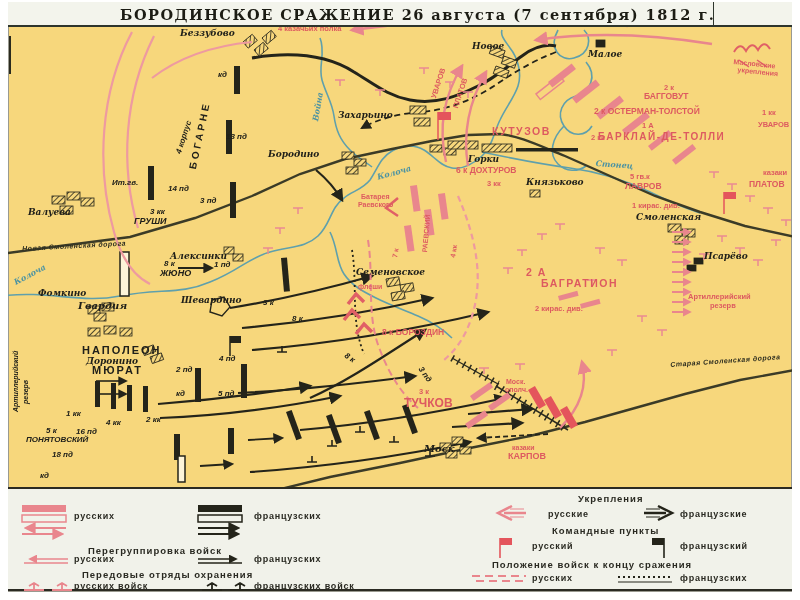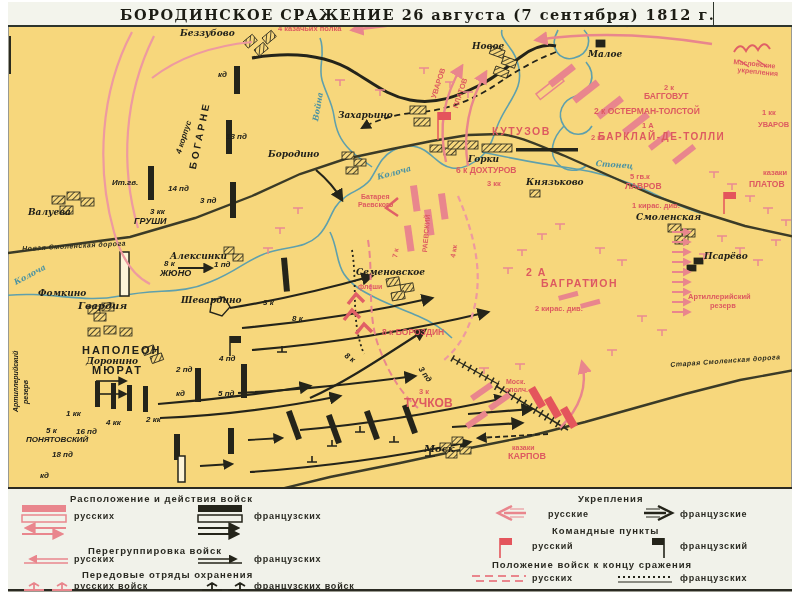--- a/index.html
+++ b/index.html
@@ -350,21 +350,20 @@
       </div>
   </div>
 </div>
 
 <div class="title-strip">
   <div class="title-text">БОРОДИНСКОЕ СРАЖЕНИЕ   26 августа (7 сентября) 1812 г.</div>
   <div class="tdiv"></div>
 </div>
 
 <div class="legend">
-  <div class="lg-h" style="left:62px;top:4px">Расположение и действия войск</div>
   <svg style="left:12px;top:14px" width="52" height="36">
     <rect x="2" y="2" width="44" height="7" fill="#e9868d"></rect>
     <rect x="2" y="12" width="44" height="7" fill="none" stroke="#e9868d" stroke-width="1.5"></rect>
     <path d="M46,25 H6" stroke="#e9868d" stroke-width="2" marker-end="url(#mp)" fill="none"></path>
     <path d="M2,31 H42" stroke="#e9868d" stroke-width="2" marker-end="url(#mp)" fill="none"></path>
   </svg>
   <div class="lg-t" style="left:66px;top:22px">русских</div>
   <svg style="left:188px;top:14px" width="52" height="36">
     <rect x="2" y="2" width="44" height="7" fill="#24241a"></rect>
     <rect x="2" y="12" width="44" height="7" fill="none" stroke="#24241a" stroke-width="1.5"></rect>

